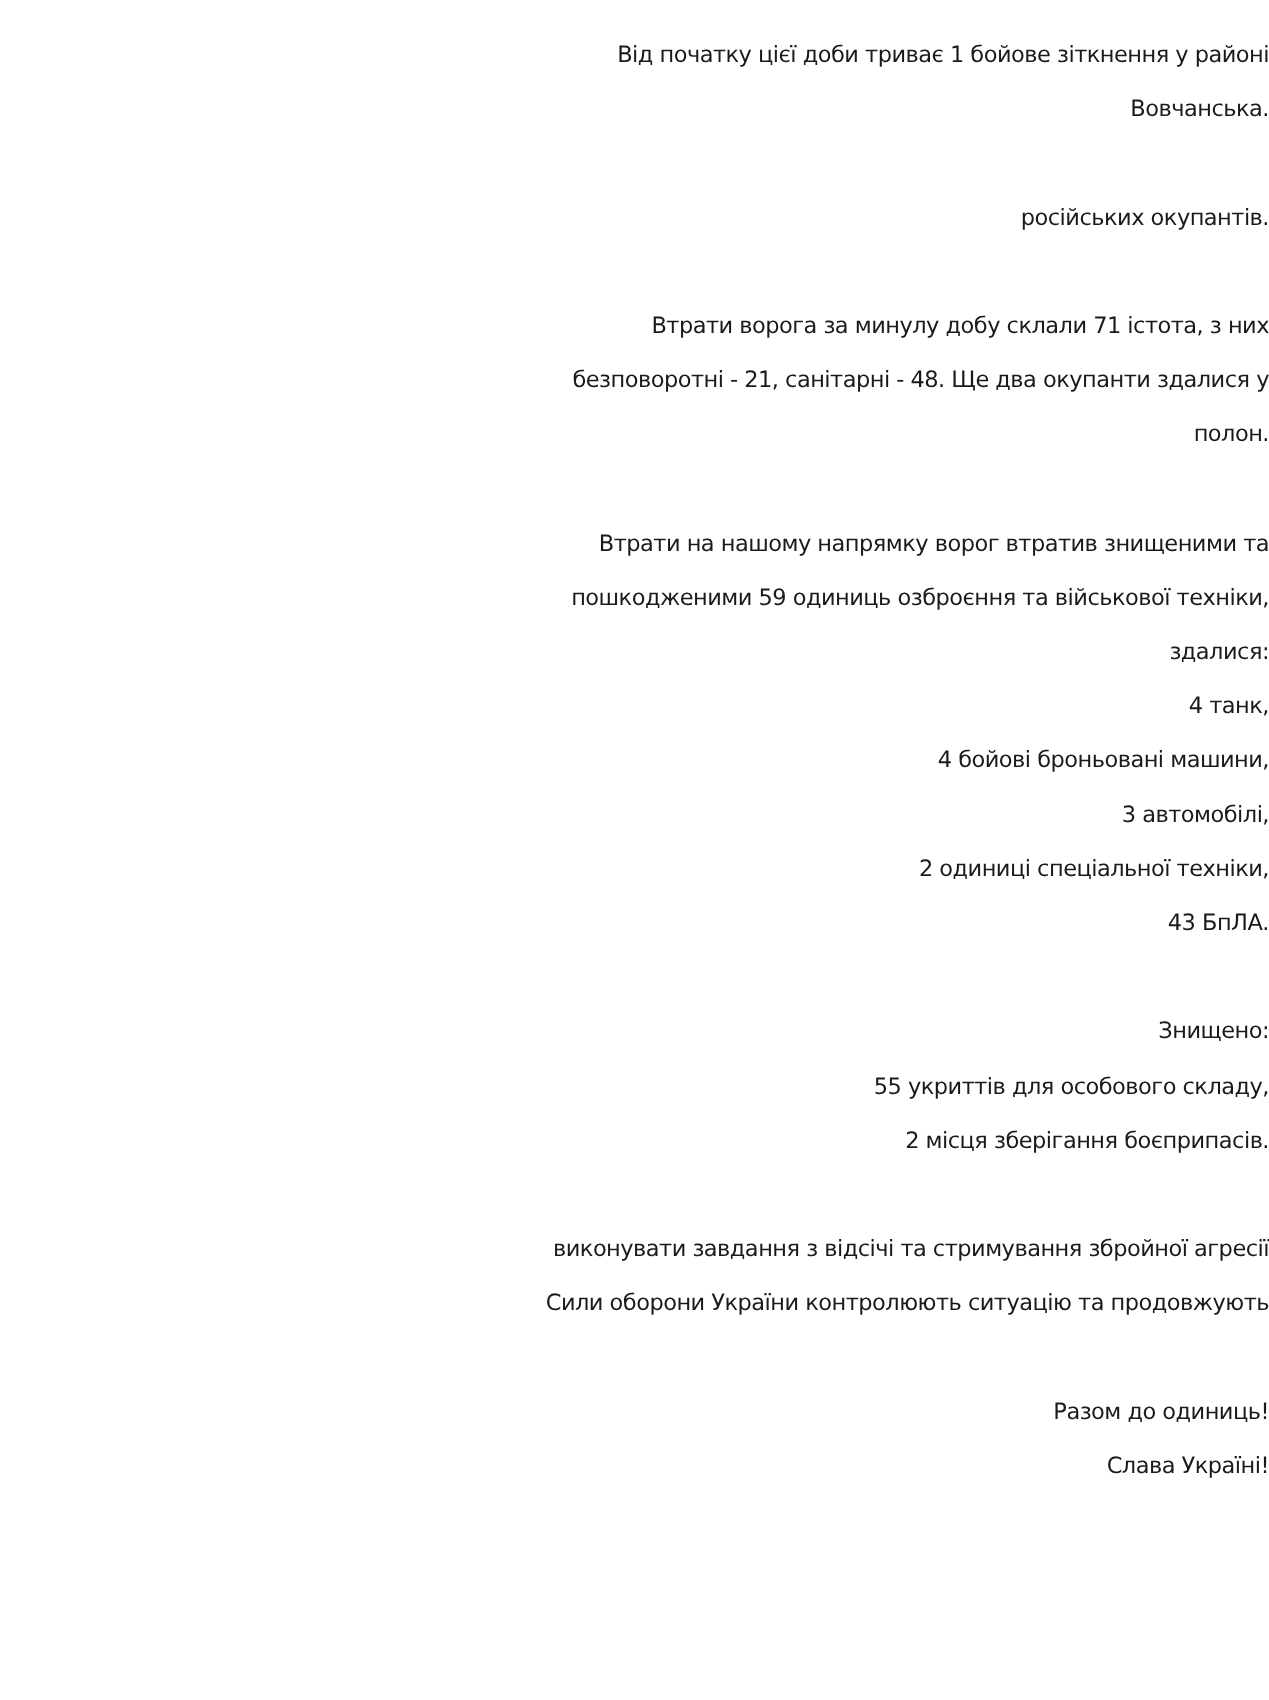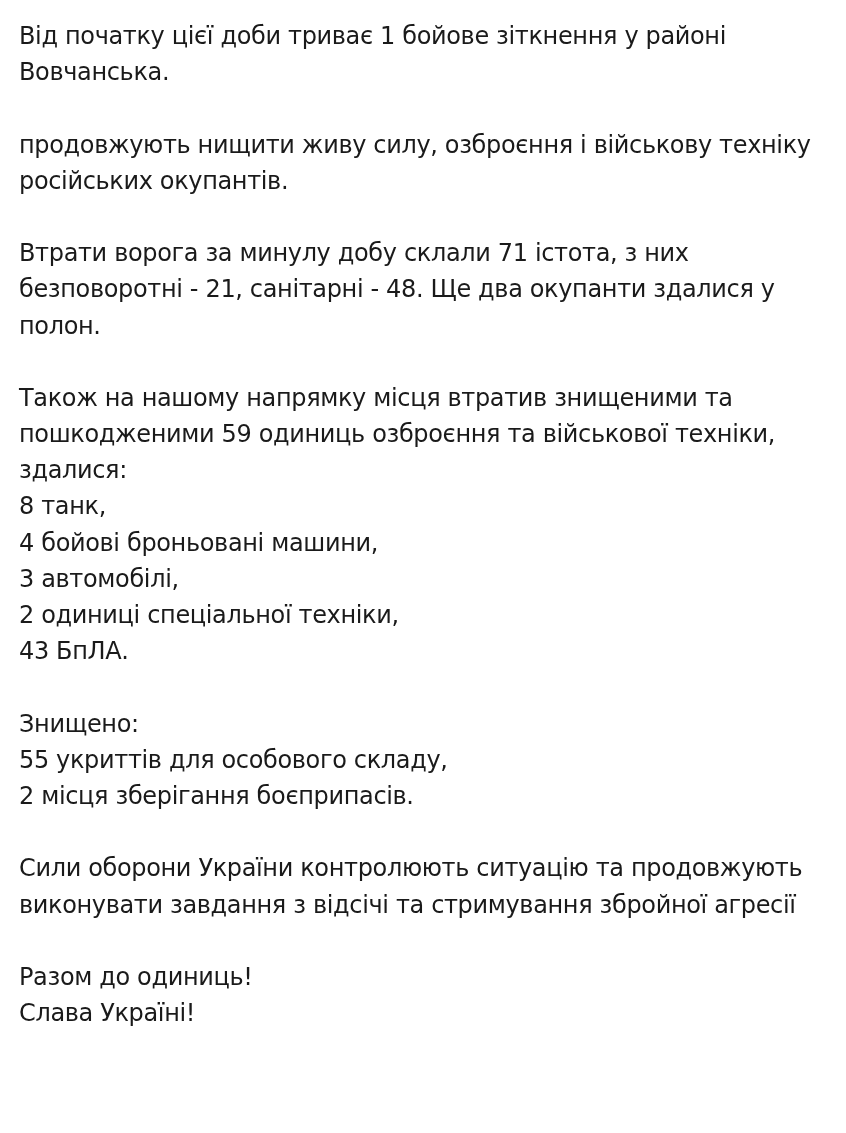--- a/index.html
+++ b/index.html
@@ -3,74 +3,74 @@
 <meta charset="utf-8">
 <style>
   html, body { margin: 0; padding: 0; background: #ffffff; }
   body {
     width: 846px; height: 1133px; overflow: hidden;
     font-family: "DejaVu Sans", "Liberation Sans", sans-serif;
     color: #1a1a1a;
   }
   .doc { padding: 18px 0 0 19px; }
   .line {
-    font-size: 24px;
+    font-size: 15px;
     line-height: 36.2px;
     height: 36.2px;
     white-space: nowrap;
     letter-spacing: -0.35px;
+    text-align: right;
   }
   .gap { height: 36.2px; }
 </style>
 </head>
 <body>
 
 <div class="doc">
 
   <div>
     <div class="line">Від початку цієї доби триває 1 бойове зіткнення у районі</div>
     <div class="line">Вовчанська.</div>
   </div>
   <div class="gap"></div>
 
   <div>
-    <div class="line">продовжують нищити живу силу, озброєння і військову техніку</div>
     <div class="line">російських окупантів.</div>
   </div>
   <div class="gap"></div>
 
   <div>
     <div class="line">Втрати ворога за минулу добу склали 71 істота, з них</div>
     <div class="line">безповоротні - 21, санітарні - 48. Ще два окупанти здалися у</div>
     <div class="line">полон.</div>
   </div>
   <div class="gap"></div>
 
   <div>
-    <div class="line">Також на нашому напрямку місця втратив знищеними та</div>
+    <div class="line">Втрати на нашому напрямку ворог втратив знищеними та</div>
     <div class="line">пошкодженими 59 одиниць озброєння та військової техніки,</div>
     <div class="line">здалися:</div>
-    <div class="line">8 танк,</div>
+    <div class="line">4 танк,</div>
     <div class="line">4 бойові броньовані машини,</div>
     <div class="line">3 автомобілі,</div>
     <div class="line">2 одиниці спеціальної техніки,</div>
     <div class="line">43 БпЛА.</div>
   </div>
   <div class="gap"></div>
 
   <div>
     <div class="line">Знищено:</div>
     <div class="line">55 укриттів для особового складу,</div>
     <div class="line">2 місця зберігання боєприпасів.</div>
   </div>
   <div class="gap"></div>
 
   <div>
+    <div class="line">виконувати завдання з відсічі та стримування збройної агресії</div>
     <div class="line">Сили оборони України контролюють ситуацію та продовжують</div>
-    <div class="line">виконувати завдання з відсічі та стримування збройної агресії</div>
   </div>
   <div class="gap"></div>
 
   <div>
     <div class="line">Разом до одиниць!</div>
     <div class="line">Слава Україні!</div>
   </div>
 
 </div>
 

